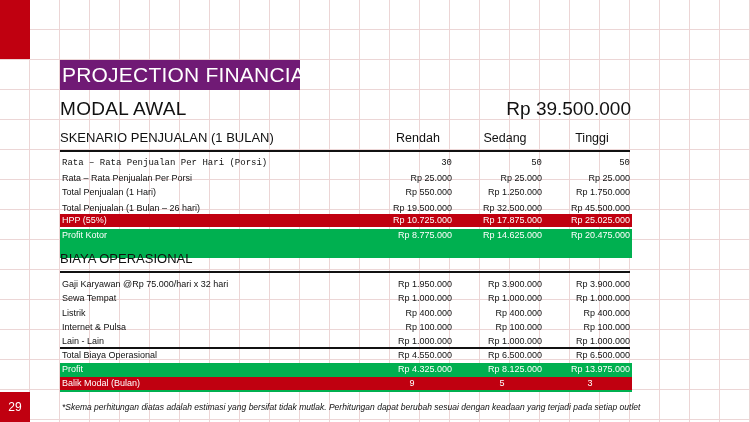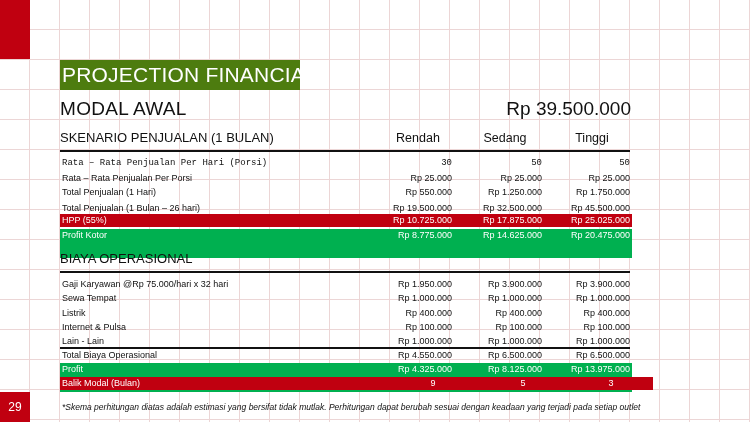--- a/index.html
+++ b/index.html
@@ -10,21 +10,21 @@
       linear-gradient(to right, #ecd6d6 1px, transparent 1px),
       linear-gradient(to bottom, #ecd6d6 1px, transparent 1px);
     background-size:30px 30px;
     background-position:-1px -1px;
     font-family:"Liberation Sans", sans-serif;
     color:#111;
   }
   .corner-block { position:absolute; left:0; top:0; width:30px; height:59px; background:#c00010; }
   .title-bar {
     position:absolute; left:60px; top:60px; width:240px; height:30px;
-    background:#4d7c0f; color:#fff; font-size:21px; line-height:30px;
+    background:#701a75; color:#fff; font-size:21px; line-height:30px;
     padding-left:2px; box-sizing:border-box; letter-spacing:0.2px; white-space:nowrap;
   }
   .modal-label { position:absolute; left:60px; top:98px; font-size:19px; letter-spacing:0.3px; }
   .modal-value { position:absolute; right:119px; top:98px; font-size:19px; }
   .section-title { position:absolute; left:60px; font-size:13px; }
   .col-head { position:absolute; top:131px; font-size:12.5px; text-align:center; width:80px; }
   .rule { position:absolute; left:60px; width:570px; height:1.5px; background:#111; }
   .row { position:absolute; left:60px; width:572px; height:12px; font-size:9px; line-height:12px; }
   .row .label { position:absolute; left:2px; white-space:nowrap; }
   .row .v { position:absolute; text-align:right; width:100px; white-space:nowrap; }
@@ -135,21 +135,21 @@
   <span class="v v1">Rp 4.550.000</span>
   <span class="v v2">Rp 6.500.000</span>
   <span class="v v3">Rp 6.500.000</span>
 </div>
 <div class="row green" style="top:363px;">
   <span class="label">Profit</span>
   <span class="v v1">Rp 4.325.000</span>
   <span class="v v2">Rp 8.125.000</span>
   <span class="v v3">Rp 13.975.000</span>
 </div>
-<div class="row red ctr" style="top:377px;padding-left:21px;">
+<div class="row red ctr" style="top:377px;">
   <span class="label">Balik Modal (Bulan)</span>
   <span class="v v1">9</span>
   <span class="v v2">5</span>
   <span class="v v3">3</span>
 </div>
 
 <div class="page-num">29</div>
 <div class="footnote">*Skema perhitungan diatas adalah estimasi yang bersifat tidak mutlak. Perhitungan dapat berubah sesuai dengan keadaan yang terjadi pada setiap outlet</div>
 
 </body></html>

